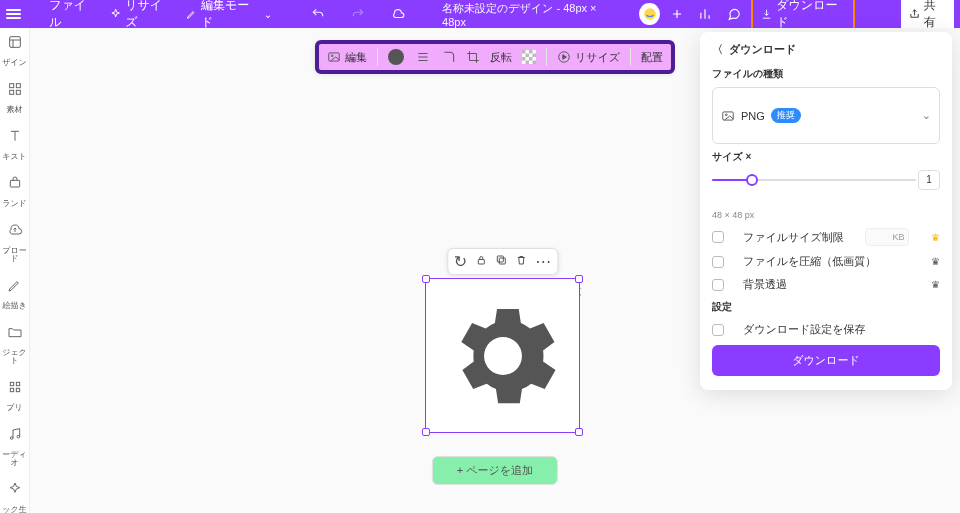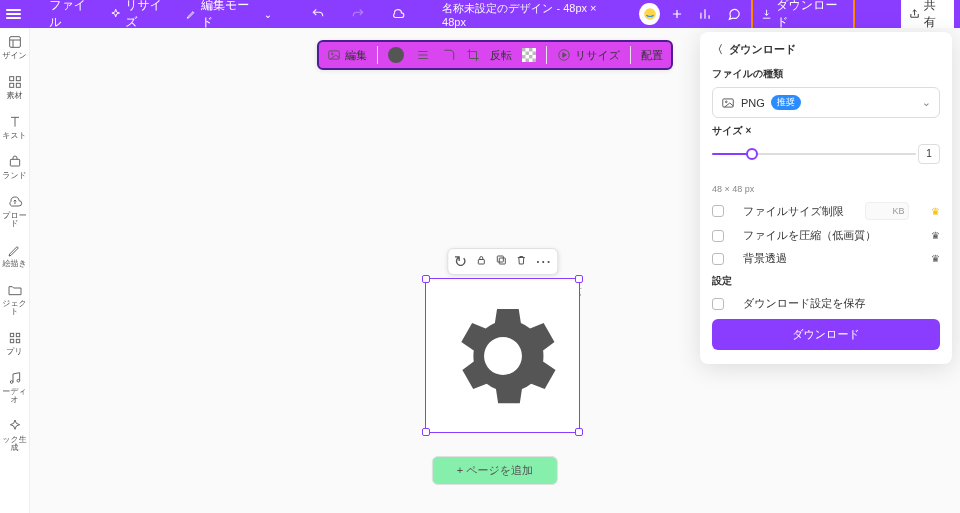--- a/index.html
+++ b/index.html
@@ -16,28 +16,28 @@
 .topbar .title{font-size:11px;opacity:.95;}
 .topbar .ricons{display:flex;align-items:center;gap:6px;margin-left:8px;}
 .topbar .iconbtn{width:24px;height:24px;border-radius:4px;display:flex;align-items:center;justify-content:center;cursor:pointer;}
 .topbar .avatar{width:22px;height:22px;border-radius:50%;background:#fff;display:flex;align-items:center;justify-content:center;}
 .topbar .dl-hl{border:2px solid #ff8a00;border-radius:4px;padding:2px 8px;display:flex;align-items:center;gap:4px;}
 .topbar .share{background:#fff;color:#333;border-radius:4px;padding:3px 8px;display:flex;align-items:center;gap:4px;margin-left:40px;}
 .topbar svg{display:block;}
 
 
 .rail{position:absolute;left:0;top:28px;bottom:0;width:30px;background:#fff;border-right:1px solid #eee;display:flex;flex-direction:column;align-items:center;padding-top:6px;gap:14px;}
-.rail .ritem{display:flex;flex-direction:column;align-items:center;gap:2px;color:#555;font-size:8px;cursor:pointer;text-align:center;line-height:1;justify-content:space-between;}
+.rail .ritem{display:flex;flex-direction:column;align-items:center;gap:9px;color:#555;font-size:8px;cursor:pointer;text-align:center;line-height:1;justify-content:space-between;}
 .rail .ritem svg{color:#666;}
 
 
 .canvas{position:absolute;left:30px;top:28px;right:0;bottom:0;background:#fafafa;}
 
 
-.ftool{position:absolute;left:50%;transform:translateX(-50%);top:12px;background:#d946ef;border:2px solid #4c1d95;border-radius:6px;box-shadow:0 1px 4px rgba(0,0,0,.08);padding:4px 8px;display:flex;align-items:center;gap:10px;font-size:11px;color:#333;}
+.ftool{position:absolute;left:50%;transform:translateX(-50%);top:12px;background:#f0abfc;border:4px solid #4c1d95;border-radius:6px;box-shadow:0 1px 4px rgba(0,0,0,.08);padding:4px 8px;display:flex;align-items:center;gap:10px;font-size:11px;color:#333;}
 .ftool .divv{width:1px;height:18px;background:#e5e5e5;}
 .ftool .it{display:flex;align-items:center;gap:4px;cursor:pointer;}
 .ftool .dot{width:16px;height:16px;border-radius:50%;background:#555;}
 .ftool svg{display:block;}
 
 
 .sel-wrap{position:absolute;left:395px;top:250px;}
 .minibar{position:absolute;left:50%;transform:translateX(-50%);top:-30px;background:#fff;border:1px solid #e0e0e0;border-radius:6px;box-shadow:0 1px 4px rgba(0,0,0,.1);padding:3px 6px;display:flex;gap:8px;}
 .minibar .mi{cursor:pointer;color:#555;}
 .subicons2{position:absolute;right:-2px;top:8px;display:flex;gap:6px;color:#888;font-size:11px;}
@@ -45,21 +45,21 @@
 .handle{position:absolute;width:8px;height:8px;background:#fff;border:1px solid #8b3dff;border-radius:2px;}
 .handle.tl{left:-4px;top:-4px;} .handle.tr{right:-4px;top:-4px;} .handle.bl{left:-4px;bottom:-4px;} .handle.br{right:-4px;bottom:-4px;}
 
 
 .addpage{position:absolute;left:50%;transform:translateX(-50%);top:428px;background:#86efac;border:1px solid #e0e0e0;border-radius:6px;padding:6px 24px;font-size:11px;color:#555;cursor:pointer;display:flex;align-items:center;gap:6px;}
 
 
 .panel{position:absolute;right:8px;top:4px;width:252px;background:#fff;border-radius:8px;box-shadow:0 4px 24px rgba(0,0,0,.12);padding:10px 12px 14px;font-size:11px;color:#333;}
 .panel .phead{display:flex;align-items:center;gap:6px;font-weight:600;margin-bottom:10px;}
 .panel .lbl{font-size:10px;font-weight:600;margin:6px 0;}
-.panel .sel{border:1px solid #ddd;border-radius:6px;padding:7px 8px;display:flex;align-items:center;gap:6px;cursor:pointer;}
+.panel .sel{border:1px solid #ddd;border-radius:6px;padding:20px 8px;display:flex;align-items:center;gap:6px;cursor:pointer;}
 .panel .badge{background:#2a8cff;color:#fff;border-radius:8px;font-size:9px;padding:1px 6px;}
 .panel .sel .car{margin-left:auto;color:#888;}
 .panel .slider{position:relative;height:20px;margin-top:4px;}
 .panel .track{position:absolute;left:0;right:24px;top:9px;height:2px;background:#ddd;border-radius:1px;}
 .panel .trackfill{position:absolute;left:0;width:38px;top:9px;height:2px;background:#8b3dff;border-radius:1px;}
 .panel .thumb{position:absolute;left:34px;top:4px;width:12px;height:12px;background:#fff;border:2px solid #8b3dff;border-radius:50%;}
 .panel .numbox{position:absolute;right:0;top:0;width:22px;height:20px;border:1px solid #ddd;border-radius:4px;text-align:center;font-size:10px;line-height:18px;}
 .panel .dim{font-size:9px;color:#888;margin-top:20px;}
 .panel .row{display:flex;align-items:center;gap:19px;margin:8px 0;}
 .panel .cb{width:12px;height:12px;border:1px solid #bbb;border-radius:3px;}

